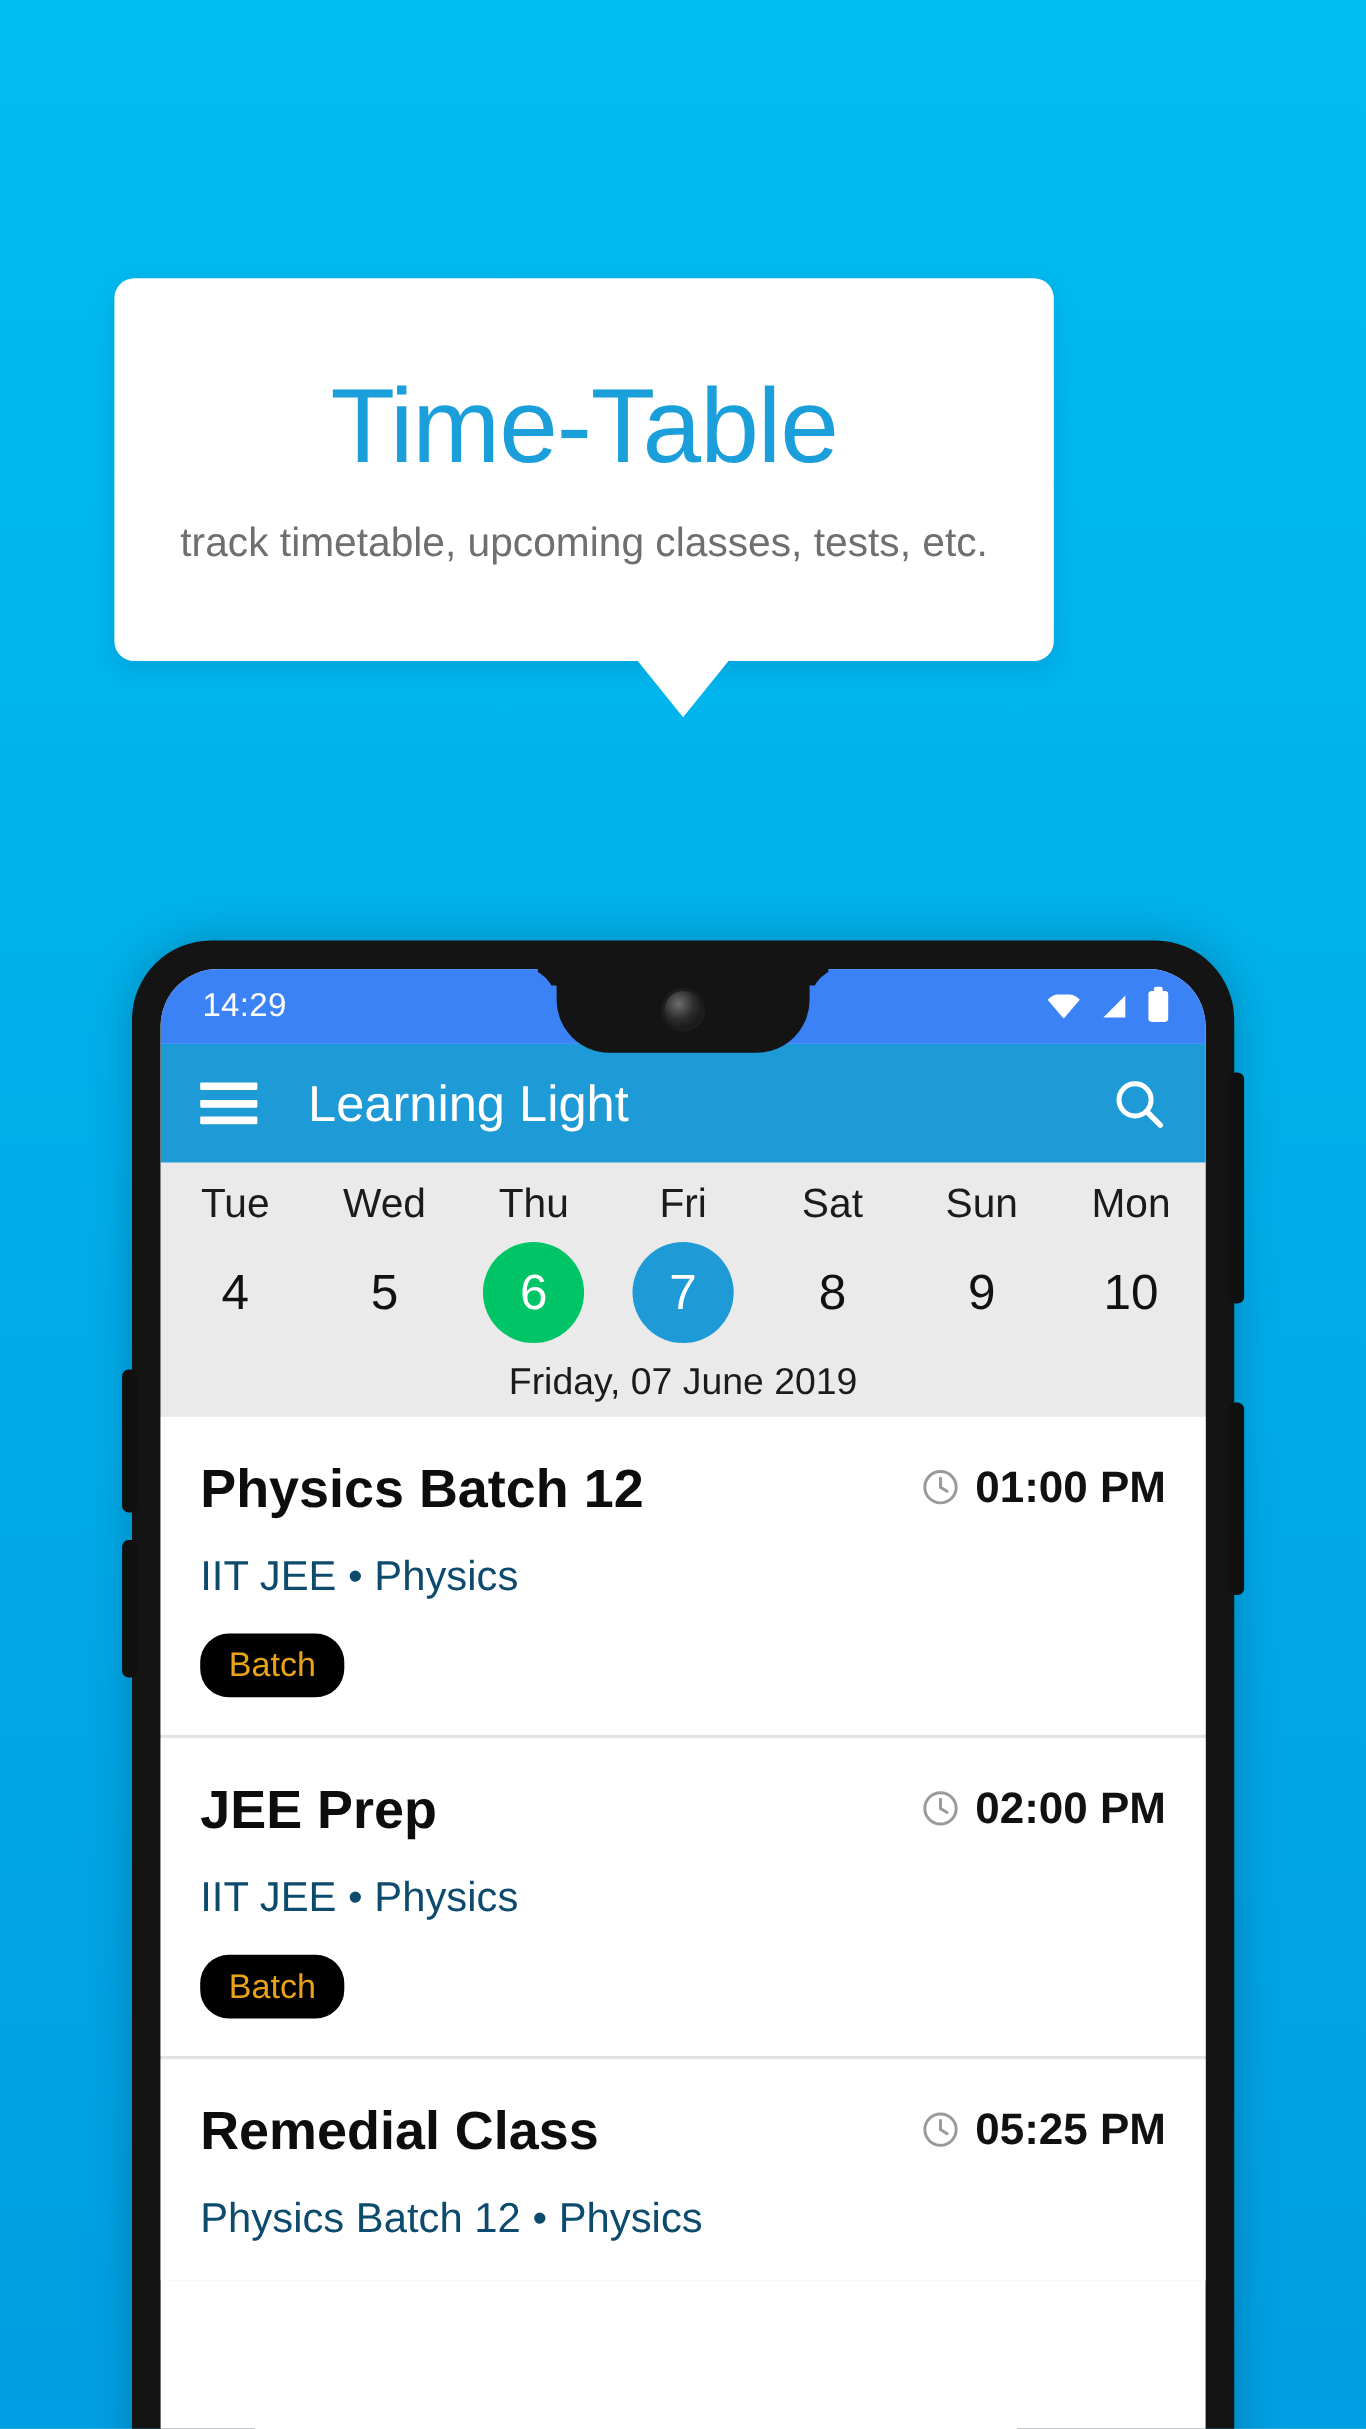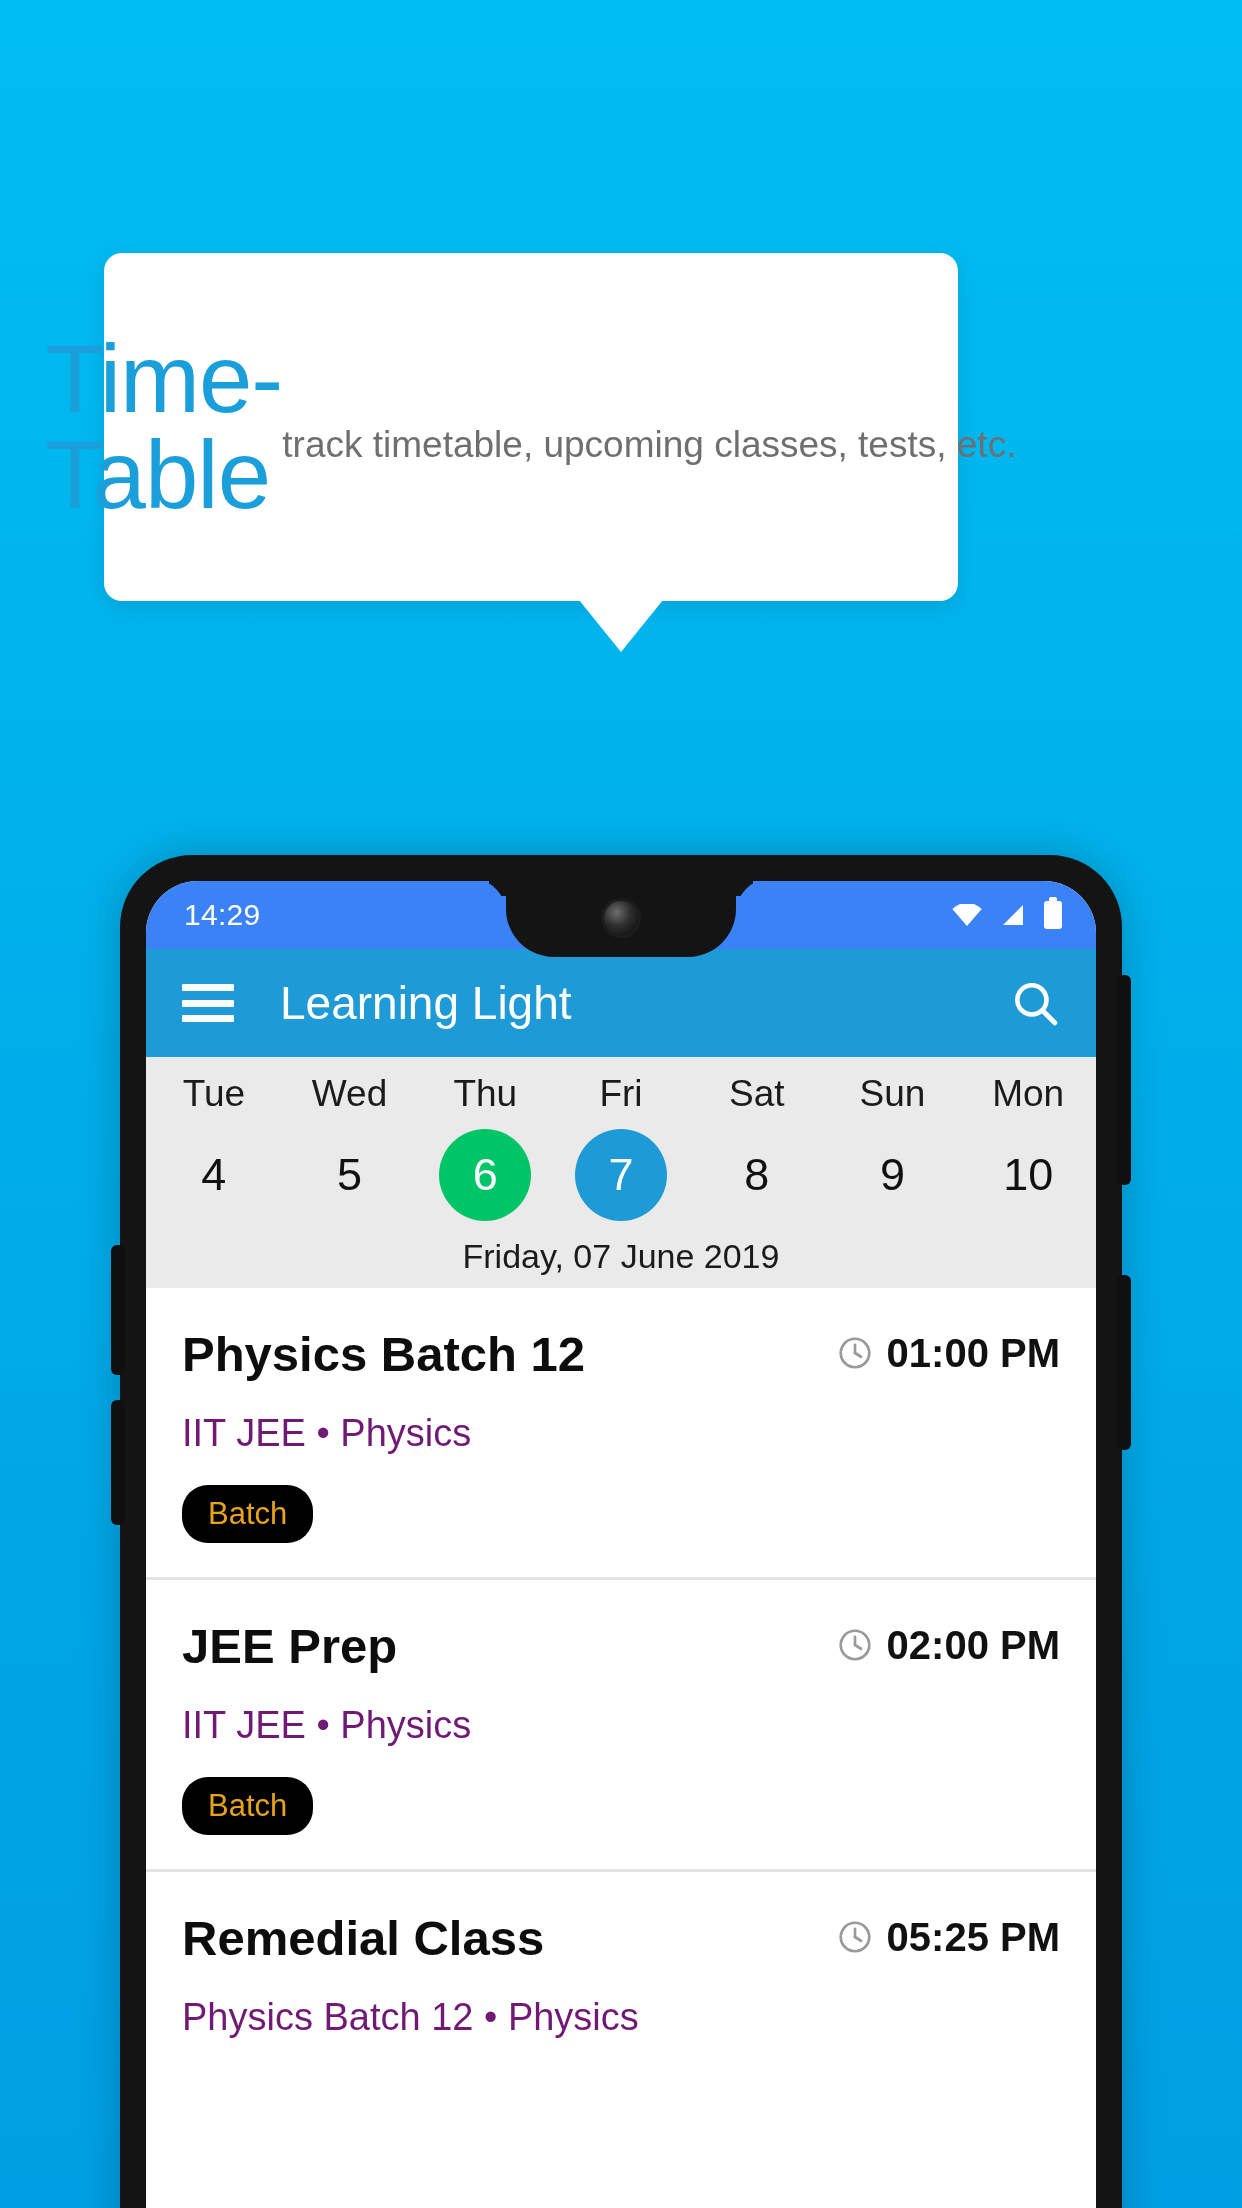--- a/index.html
+++ b/index.html
@@ -8,21 +8,21 @@
     font-family:"Liberation Sans", sans-serif;
     background:linear-gradient(180deg,#00bdf2 0%,#00b2ec 35%,#00a6e6 70%,#009fe3 100%);
     position:relative; overflow:hidden;
   }
 
   
   .callout{
     position:absolute; left:104px; top:253px; width:854px; height:348px;
     background:#ffffff; border-radius:18px;
     box-shadow:0 6px 22px rgba(0,0,0,.10);
-    display:flex; align-items:center; justify-content:center;
+    display:flex; flex-direction:column; align-items:center; justify-content:center;
   }
   .callout-title{
     color:#1a9fdb; font-size:96px; font-weight:400; letter-spacing:-1px; line-height:1.0;
   }
   .callout-sub{
     color:#6f6f6f; font-size:37px; font-weight:400; margin-top:36px; white-space:nowrap;
   }
   .callout-arrow{
     position:absolute; left:50%; top:600px; transform:translateX(-50%);
     width:0; height:0;
@@ -105,21 +105,21 @@
   .day.blue  .day-num{ background:#1e9ad6; color:#ffffff; }
   .date-label{ text-align:center; font-size:34px; color:#1b1b1b; margin-top:16px; }
 
   
   .cards{ background:#e3e3e3; }
   .card{ background:#ffffff; padding:38px 36px 34px; margin-bottom:3px; }
   .card-top{ display:flex; align-items:baseline; justify-content:space-between; }
   .card-title{ font-size:49px; font-weight:700; color:#0d0d0d; }
   .card-time{ display:flex; align-items:center; gap:14px; font-size:40px; font-weight:700; color:#111111; white-space:nowrap; }
   .clock-icon{ width:36px; height:36px; }
-  .card-sub{ font-size:38px; color:#701a75; margin-top:30px; }
+  .card-sub{ font-size:38px; color:#0c4a6e; margin-top:30px; }
   .chip{
     display:inline-block; margin-top:30px; padding:11px 26px; border-radius:26px;
     background:#000000; color:#e8a317; font-size:31px;
   }
 </style>
 </head>
 <body>
 
 <div class="callout">
   <div class="callout-title">Time-Table</div>

